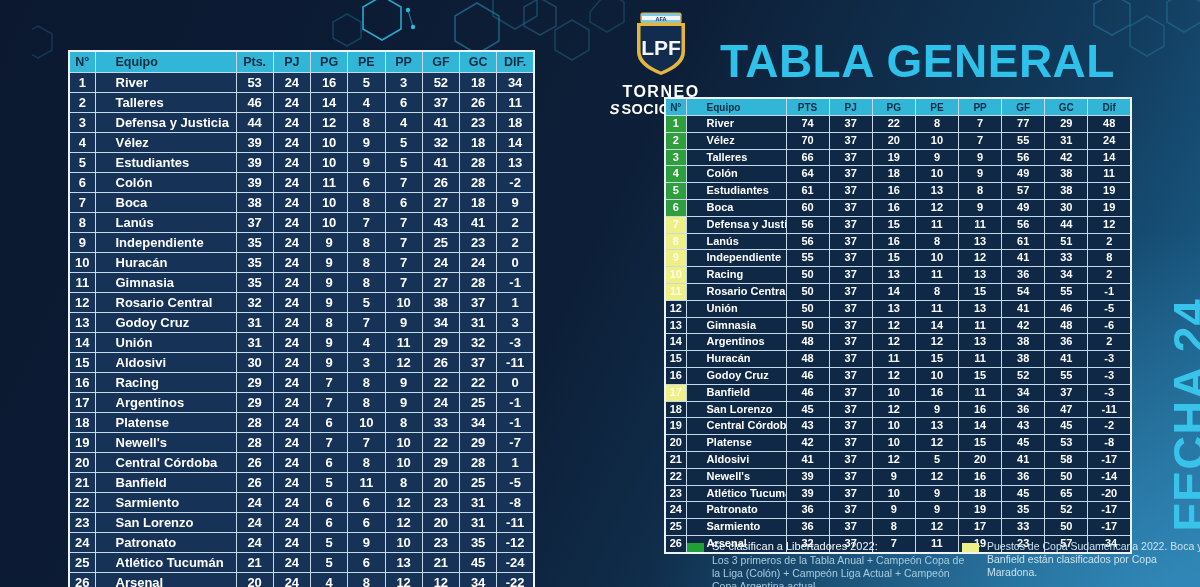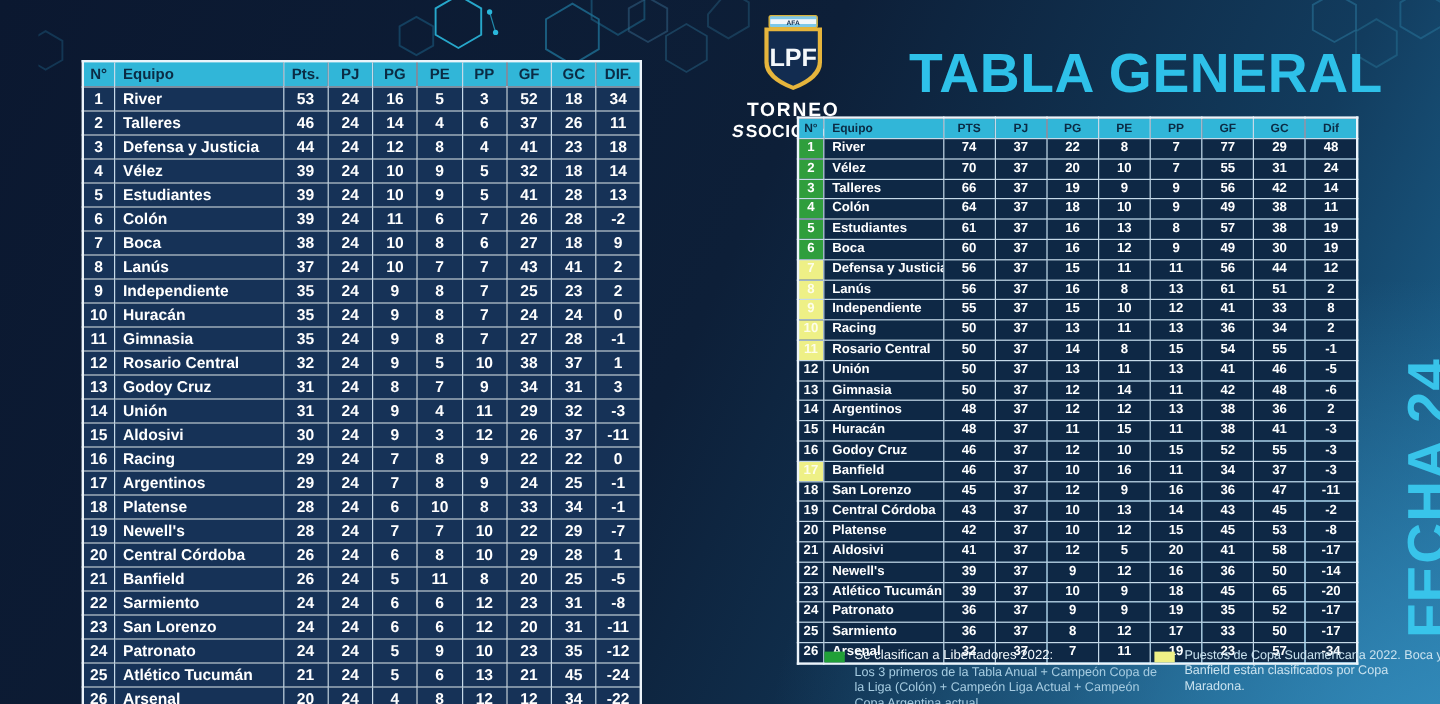--- a/index.html
+++ b/index.html
@@ -12,40 +12,40 @@
   }
   .stage{position:absolute;inset:0;margin-left:32px;}
   
   .hexes{position:absolute;left:0;top:0;pointer-events:none;}
   
   table{border-collapse:collapse;table-layout:fixed;position:absolute;
         border:2px solid #ecf4fa;color:#fff;}
   th,td{border:1px solid #c5d9e8;padding:0;text-align:center;overflow:hidden;
         white-space:nowrap;font-weight:bold;}
   thead th{background:#31b6d8;color:#0b2b44;}
-  th:nth-child(2),td:nth-child(2){text-align:left;padding-left:7px;}
+  th:nth-child(2),td:nth-child(2){text-align:left;padding-left:20px;}
   .tbl-left{left:36px;top:50px;width:467px;}
   .tbl-left col.c-pos{width:26px;} .tbl-left col.c-team{width:141px;}
   .tbl-left thead th{height:20px;font-size:12.5px;}
   .tbl-left td{height:19px;font-size:13px;background:#163257;line-height:19px;}
   .tbl-right{left:632px;top:97px;width:468px;}
   .tbl-right col.c-pos{width:21px;} .tbl-right col.c-team{width:100px;}
   .tbl-right thead th{height:16px;font-size:10px;}
   .tbl-right td{height:15.8px;font-size:11px;background:#0e2845;line-height:15.8px;}
   td.zone-green{background:#2f9e3c;color:#ffffff;}
   td.zone-yellow{background:#eef086;color:#fdfdea;}
   
   .brand{position:absolute;left:570px;top:12px;width:118px;text-align:center;color:#fff;}
   .brand .torneo{font-size:16px;font-weight:bold;letter-spacing:1.5px;margin-top:1px;}
   .brand .socios{font-size:14.5px;margin-top:0px;}
   .brand .socios .s-logo{font-weight:bold;display:inline-block;transform:skewX(-10deg);margin-right:2px;}
   .brand .socios .b{font-weight:bold;letter-spacing:.5px;}
   .brand .socios .r{font-weight:normal;color:#dfeaf2;}
   .page-title{position:absolute;left:688px;top:34px;width:470px;
-    font-size:46px;font-weight:bold;letter-spacing:.5px;color:#2ec1e9;text-align:center;}
+    font-size:46px;font-weight:bold;letter-spacing:.5px;color:#2ec1e9;}
   .fecha{position:absolute;left:1008px;top:387px;width:300px;height:56px;line-height:56px;
     transform:rotate(-90deg);text-align:center;font-size:47px;font-weight:bold;
     color:#38c4ea;letter-spacing:1px;}
   
   .legend{position:absolute;display:flex;gap:8px;align-items:flex-start;}
   .legend .swatch{width:17px;height:9px;margin-top:3px;flex:0 0 auto;}
   .legend-lib{left:655px;top:540px;width:285px;}
   .legend-lib .swatch{background:#21a038;}
   .legend-sud{left:930px;top:540px;width:245px;}
   .legend-sud .swatch{background:#eef086;}

